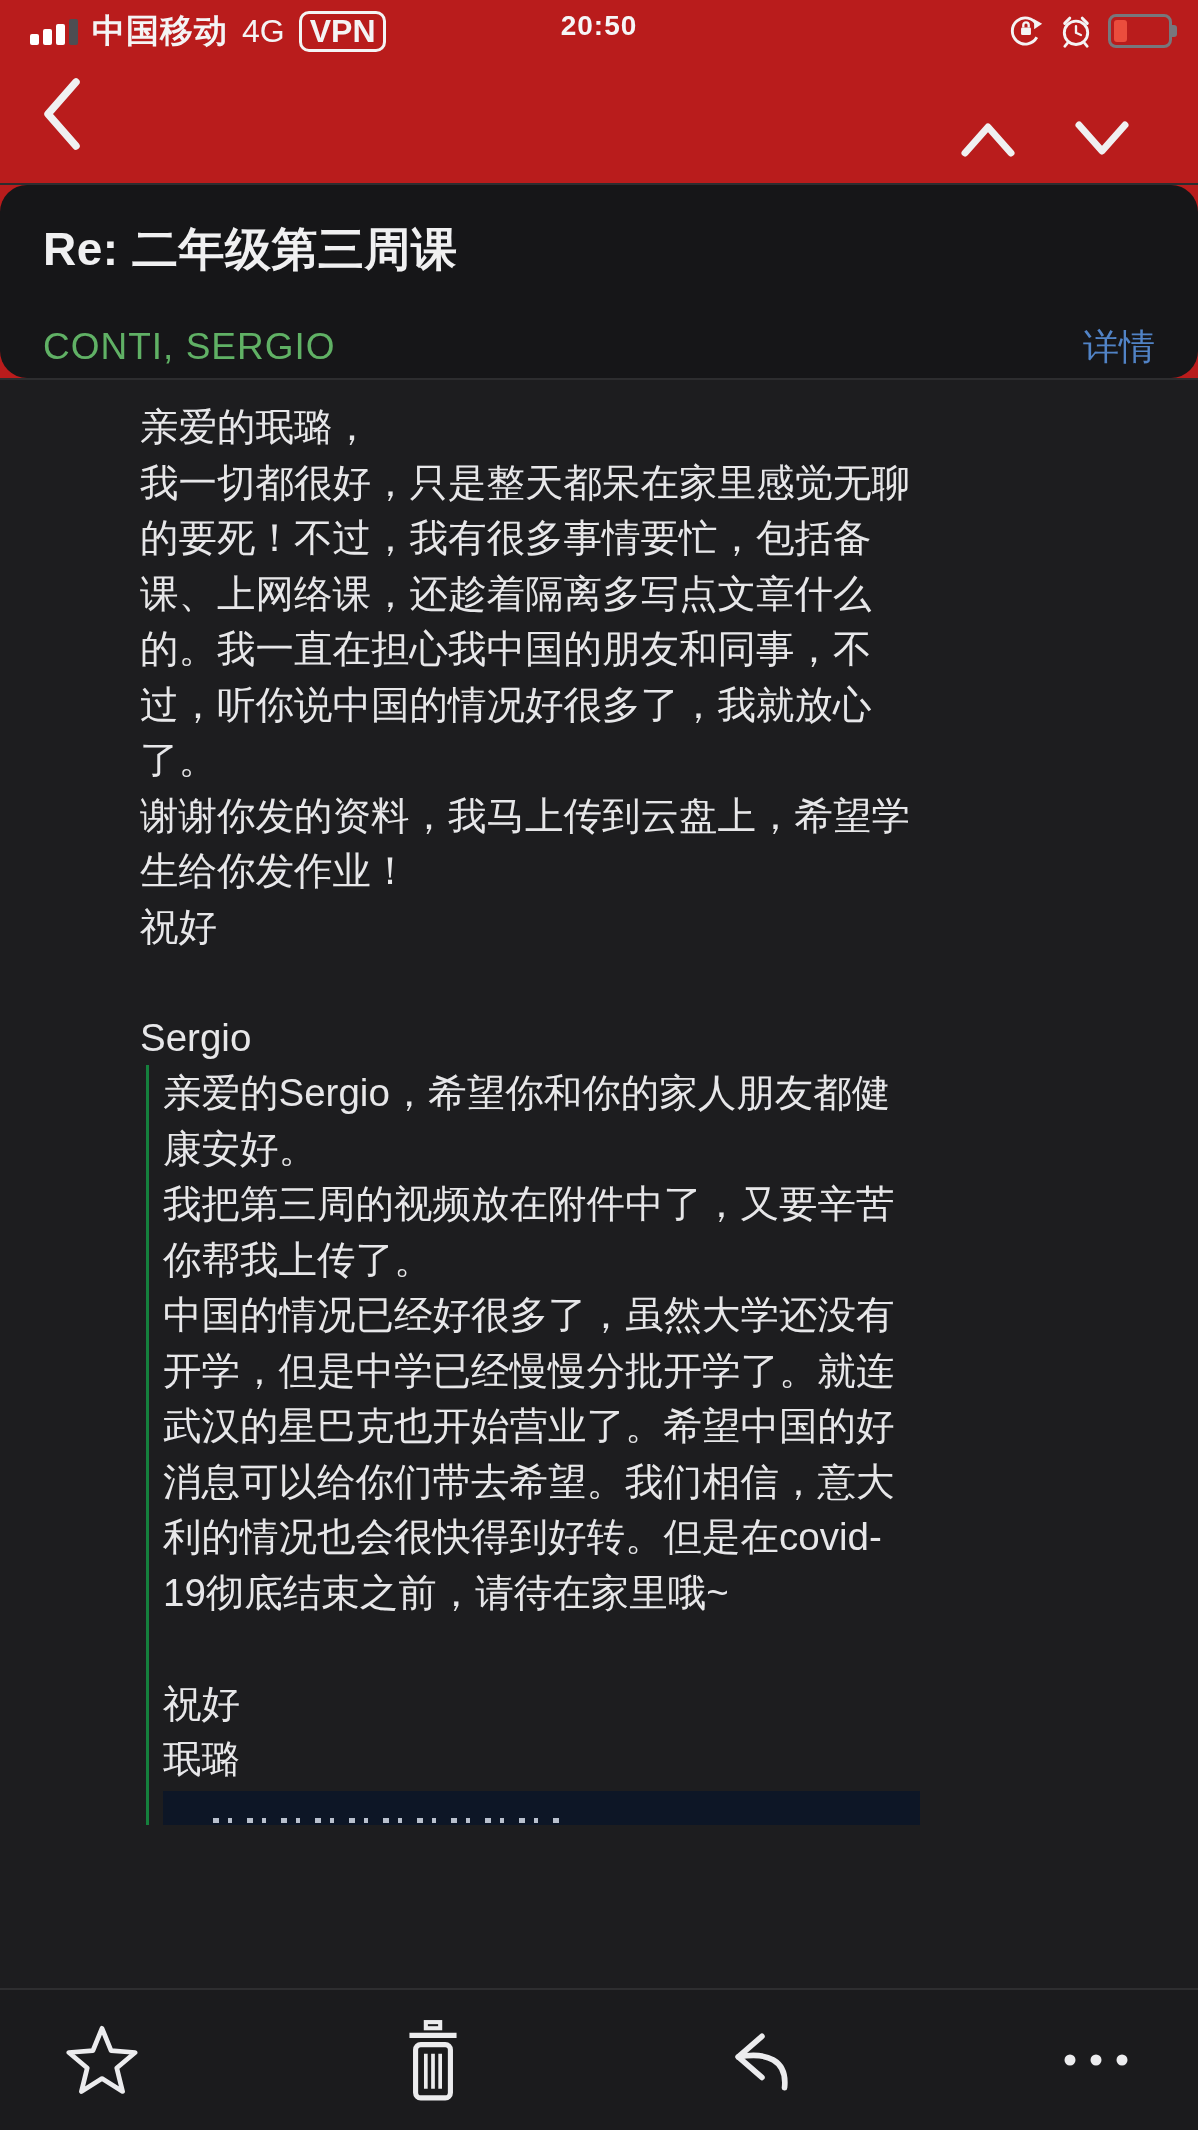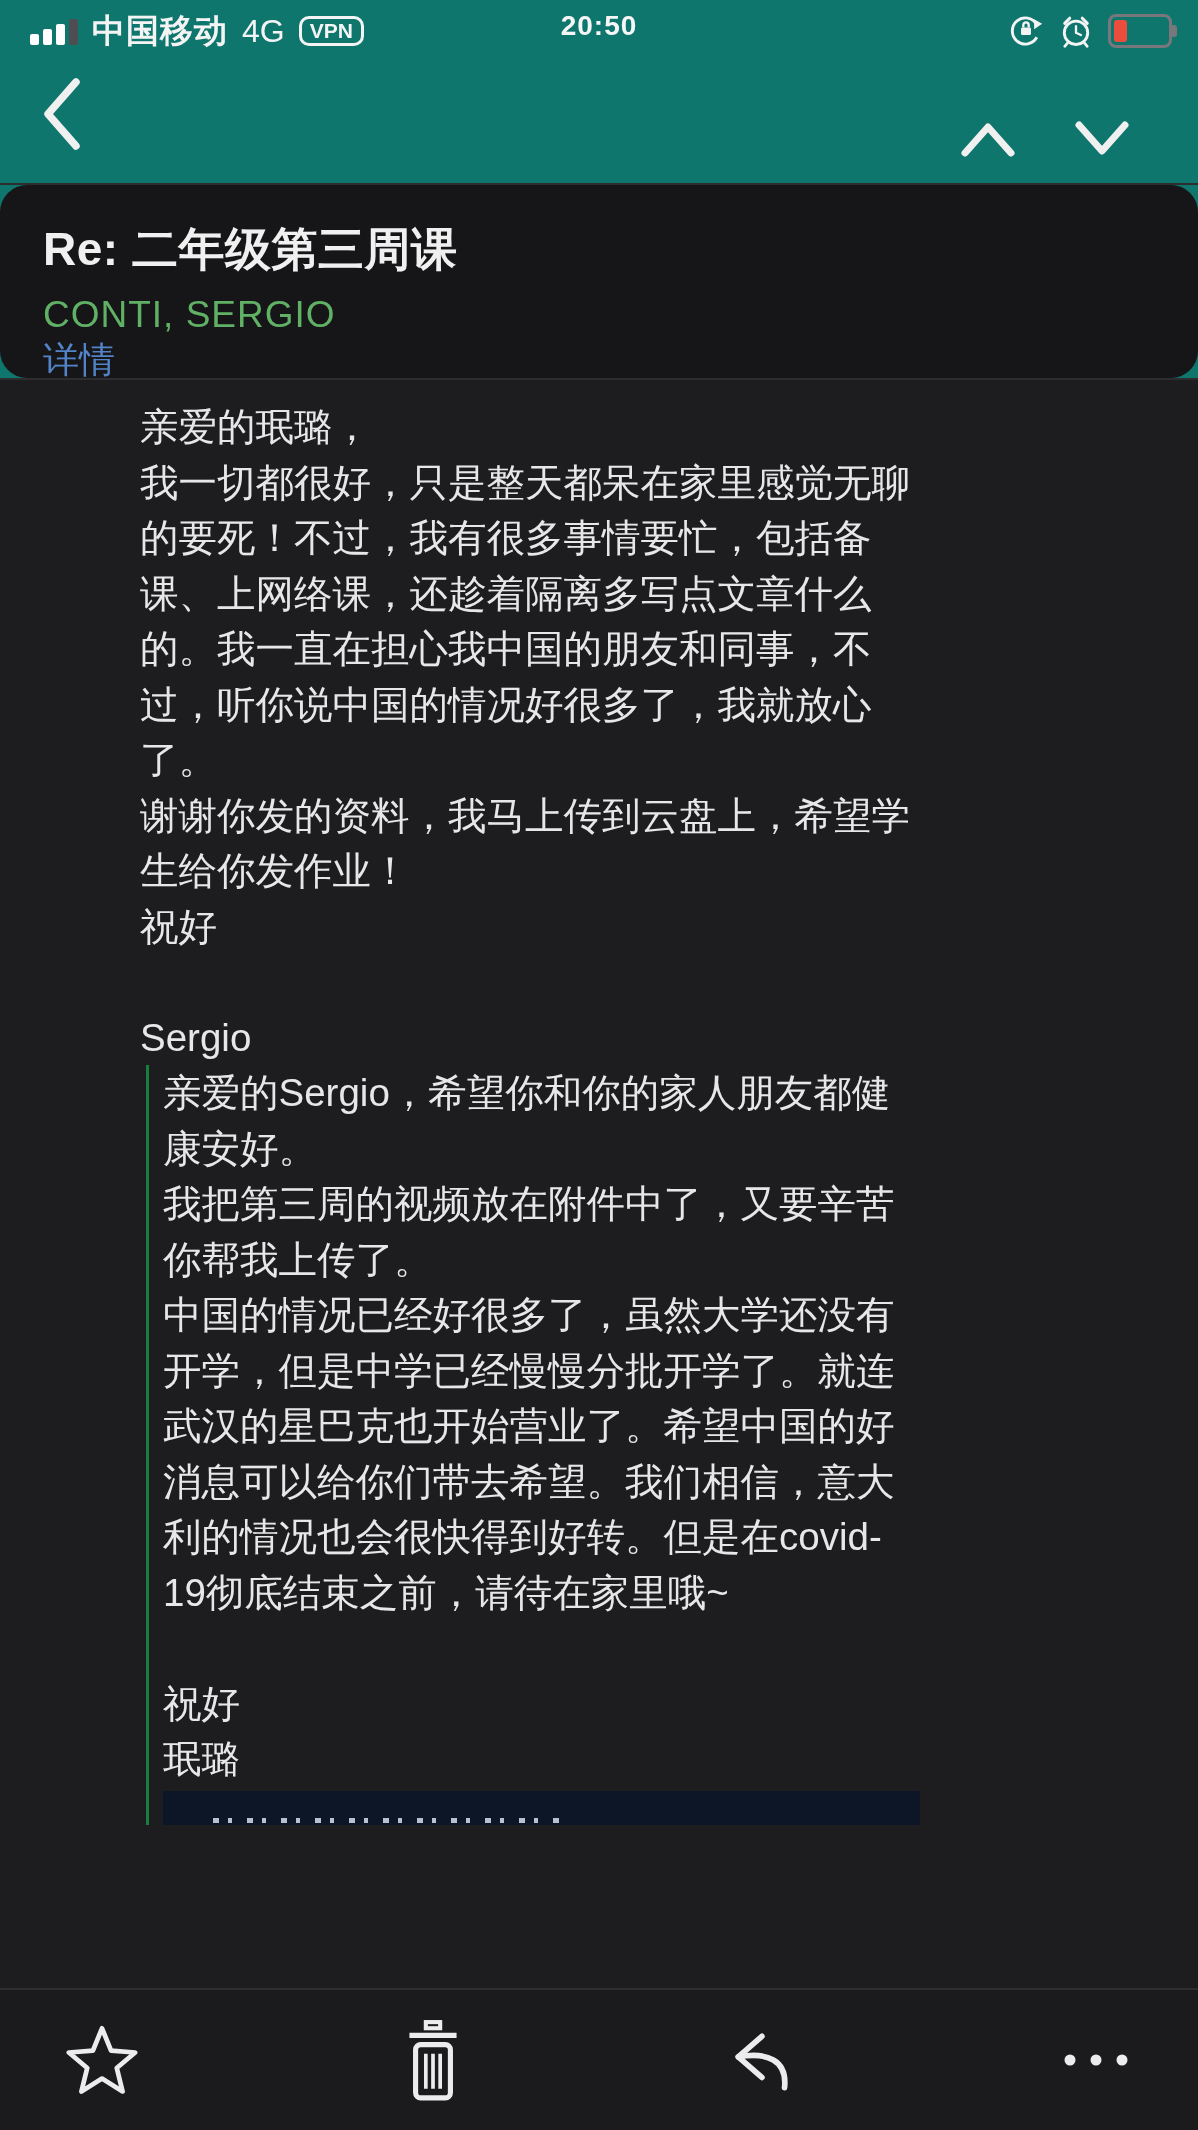--- a/index.html
+++ b/index.html
@@ -1,55 +1,55 @@
 <!DOCTYPE html>
 <html><head>
 <meta charset="utf-8">
 <style>
   html,body{margin:0;padding:0;background:#000;}
   #screen{
     position:relative;width:1198px;height:2130px;overflow:hidden;
-    background:#0f766e;
+    background:#b91c1c;
     font-family:"Liberation Sans","DejaVu Sans",sans-serif;
     color:#e7e7e9;
   }
   
   .statusbar{position:absolute;top:0;left:0;right:0;height:56px;
     display:flex;align-items:center;justify-content:space-between;
     padding:6px 26px 0 30px;box-sizing:border-box;}
   .sb-left,.sb-right{display:flex;align-items:center;gap:14px;}
   .sig{display:flex;align-items:flex-end;gap:4px;height:28px;}
   .sig i{display:block;width:9px;border-radius:2px;background:#fff;}
   .sig i:nth-child(1){height:11px}.sig i:nth-child(2){height:16px}
   .sig i:nth-child(3){height:21px}
   .sig i:nth-child(4){height:26px;background:#4d4d52;}
   .carrier{font-size:33px;font-weight:600;color:#f4f4f5;letter-spacing:1px;}
   .nettype{font-size:32px;color:#f4f4f5;}
-  .vpn{font-size:21px;font-weight:700;color:#f4f4f5;border:3px solid #f4f4f5;
+  .vpn{font-size:32px;font-weight:700;color:#f4f4f5;border:3px solid #f4f4f5;
     border-radius:10px;padding:1px 8px 2px;line-height:1;}
   .clock{position:absolute;left:50%;top:10px;transform:translateX(-50%);
     font-size:28px;font-weight:600;color:#f6f6f7;letter-spacing:1px;}
   .battery{position:relative;width:58px;height:28px;border:3px solid #77777c;
     border-radius:8px;}
   .battery .fill{position:absolute;left:3px;top:3px;bottom:3px;width:13px;
     border-radius:3px;background:#eb4d3d;}
   .battery .nub{position:absolute;right:-8px;top:8px;width:5px;height:12px;
     background:#77777c;border-radius:0 3px 3px 0;}
   
   .navbar{position:absolute;top:56px;left:0;right:0;height:127px;}
   .back-btn{position:absolute;left:38px;top:18px;width:48px;height:80px;}
   .chev-up{position:absolute;left:958px;top:62px;width:60px;height:42px;}
   .chev-down{position:absolute;left:1072px;top:62px;width:60px;height:42px;}
   .divider{position:absolute;left:0;right:0;height:2px;background:#2d2d2f;}
   
   .subject-block{position:absolute;top:185px;left:0;right:0;height:193px;
     background:#161618;box-sizing:border-box;padding:34px 43px 0 43px;border-radius:27px;}
   .subject{font-size:46px;font-weight:700;color:#f0f0f1;letter-spacing:0.5px;}
-  .sender-row{display:flex;align-items:baseline;
-    margin-top:13px;flex-direction:column;}
+  .sender-row{display:flex;justify-content:space-between;align-items:baseline;
+    margin-top:42px;}
   .sender{font-size:37px;color:#60b165;letter-spacing:1px;}
   .details{font-size:36px;color:#5183c6;}
   
   .content{position:absolute;top:380px;left:0;right:0;height:1608px;
     background:#1d1d1f;box-sizing:border-box;
     padding:19px 40px 9px 140px;overflow:hidden;
     font-size:38.5px;line-height:55.5px;color:#e7e7e9;}
   .pre{white-space:pre-line;}
   a.maillink{color:#4b80d9;text-decoration:underline;cursor:pointer;}
   .quote-block{border-left:3px solid #15803d;margin-left:6px;padding-left:14px;}

